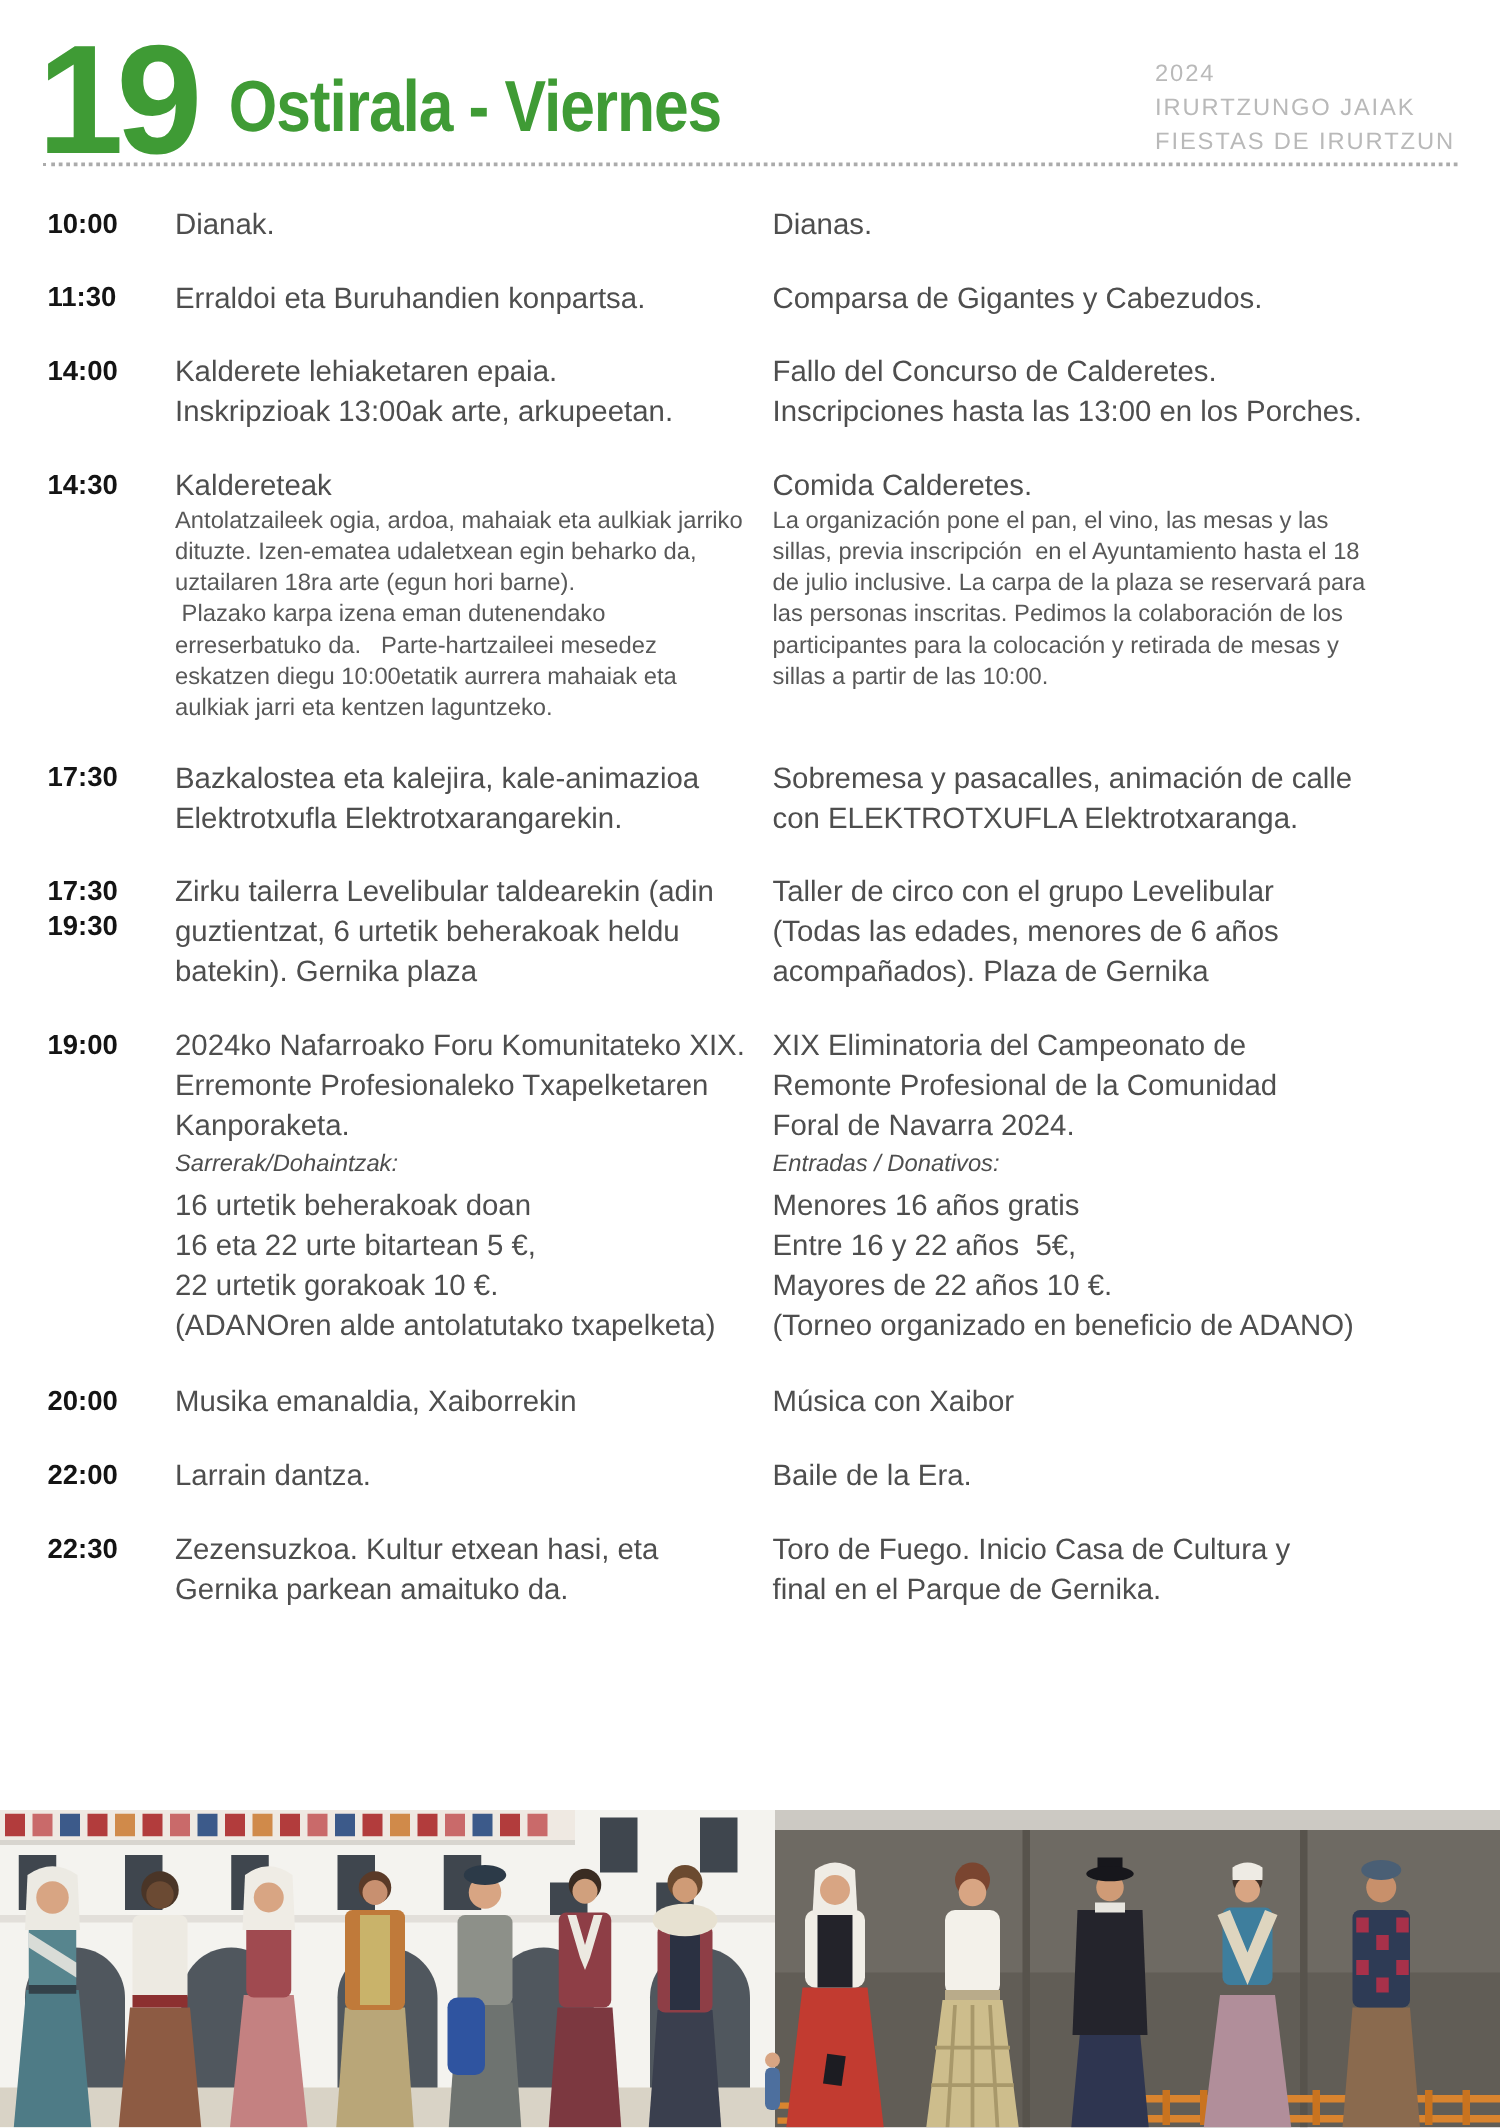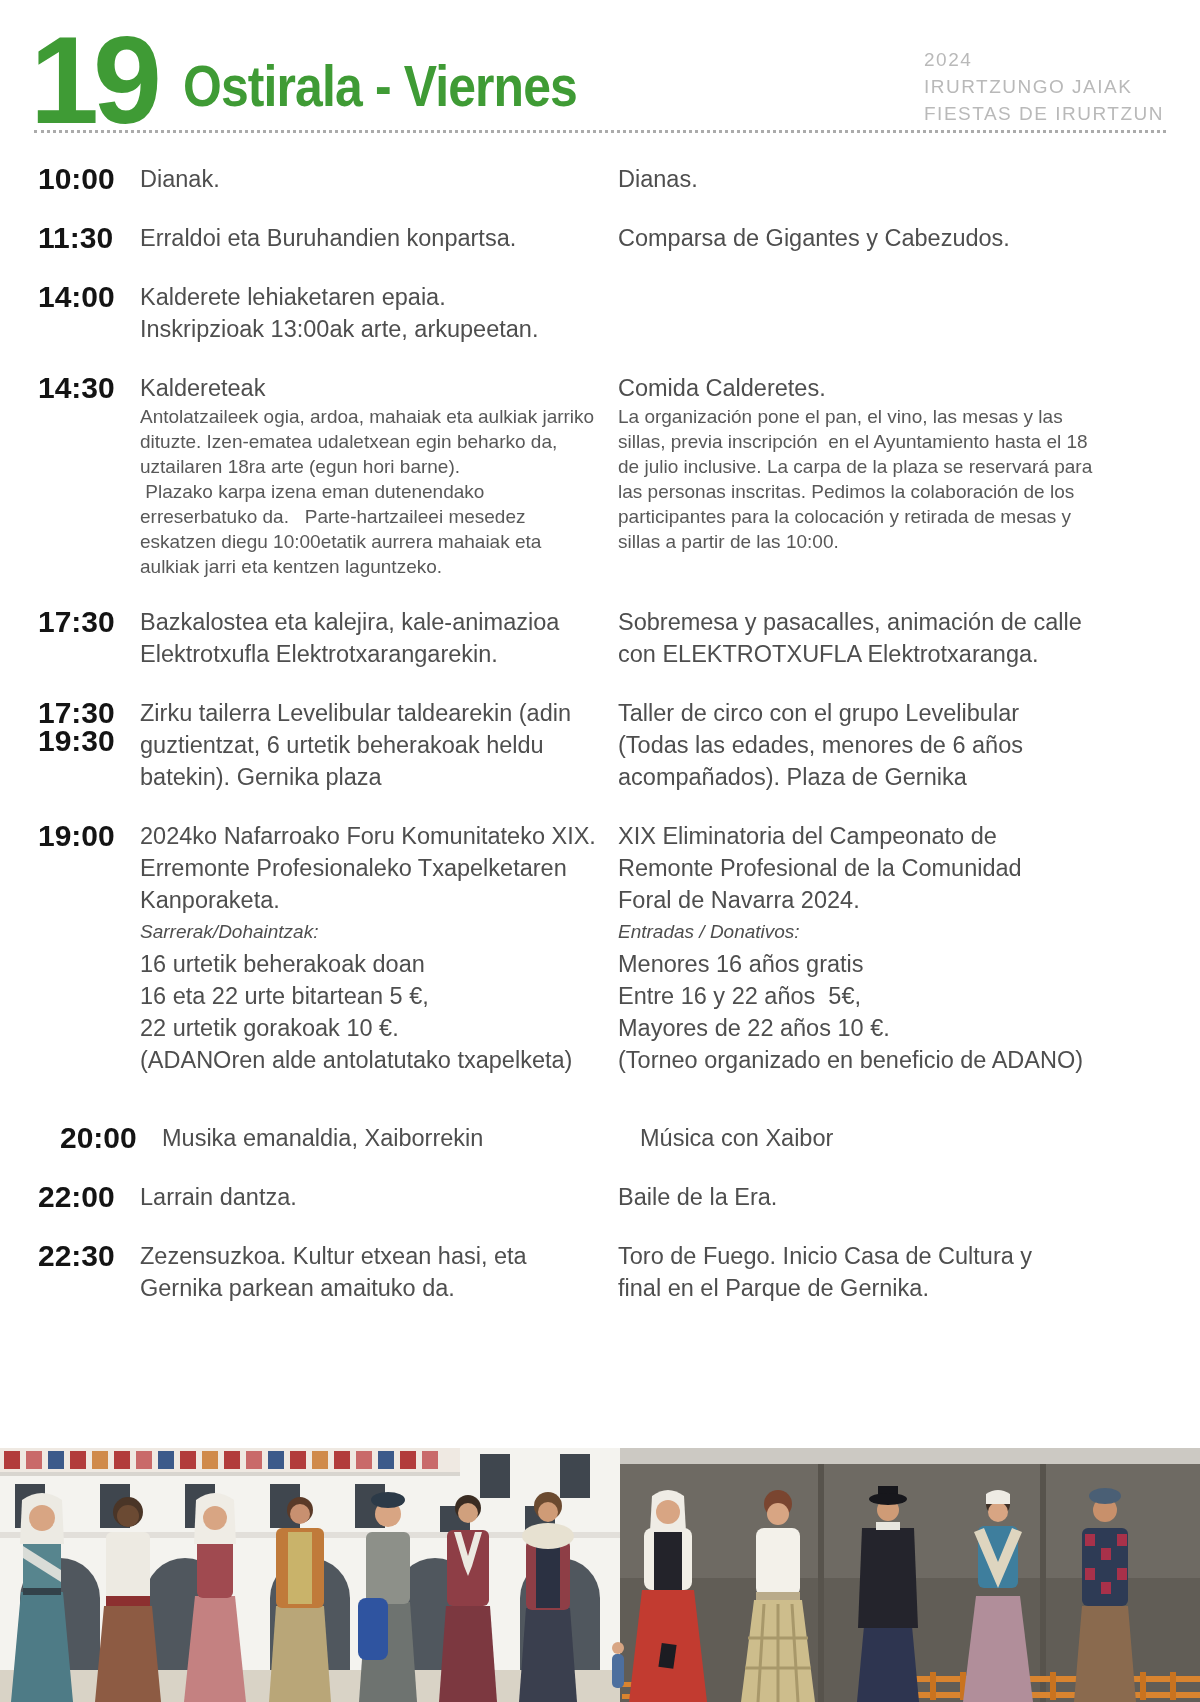--- a/index.html
+++ b/index.html
@@ -30,24 +30,24 @@
     position:absolute;right:36px;top:46px;text-align:left;
     color:var(--hdr-gray);font-size:19px;line-height:27px;letter-spacing:1.5px;
   }
   .dotted{
     position:absolute;left:34px;right:34px;top:130px;height:0;
     border-top:3px dotted #ababab;
   }
   
   .schedule{position:absolute;top:163px;left:0;right:0;}
   .row{display:flex;align-items:flex-start;margin-bottom:27px;}
-  .row.big-gap{margin-top:46px;justify-content:flex-end;}
+  .row.big-gap{margin-top:29px;}
   .time{
     flex:none;width:102px;padding-left:38px;
-    font-weight:bold;color:var(--time);font-size:30px;line-height:32px;
+    font-weight:bold;color:var(--time);font-size:22px;line-height:32px;
   }
   .time .t-extra{line-height:24px;}
   .col{flex:none;}
   .col.eu{width:478px;}
   .col.es{width:560px;}
   .line{white-space:pre;color:var(--body);}
   .line.main{font-size:23.5px;line-height:32px;}
   .line.italic{font-size:19px;line-height:32px;font-style:italic;}
   .line.small{font-size:19px;line-height:25px;color:#585858;}
   
@@ -90,20 +90,24 @@
         <div class="line main">Comparsa de Gigantes y Cabezudos.</div>
       </div>
     </div>
     <div class="row">
       <div class="time">
         <div>14:00</div>
       </div>
       <div class="col eu">
         <div class="line main">Kalderete lehiaketaren epaia.</div>
         <div class="line main">Inskripzioak 13:00ak arte, arkupeetan.</div>
+      </div>
+      <div class="col es">
+        <div class="line main">Fallo del Concurso de Calderetes.</div>
+        <div class="line main">Inscripciones hasta las 13:00 en los Porches.</div>
       </div>
     </div>
     <div class="row">
       <div class="time">
         <div>14:30</div>
       </div>
       <div class="col eu">
         <div class="line main">Kaldereteak</div>
         <div class="line small">Antolatzaileek ogia, ardoa, mahaiak eta aulkiak jarriko</div>
         <div class="line small">dituzte. Izen-ematea udaletxean egin beharko da,</div>

